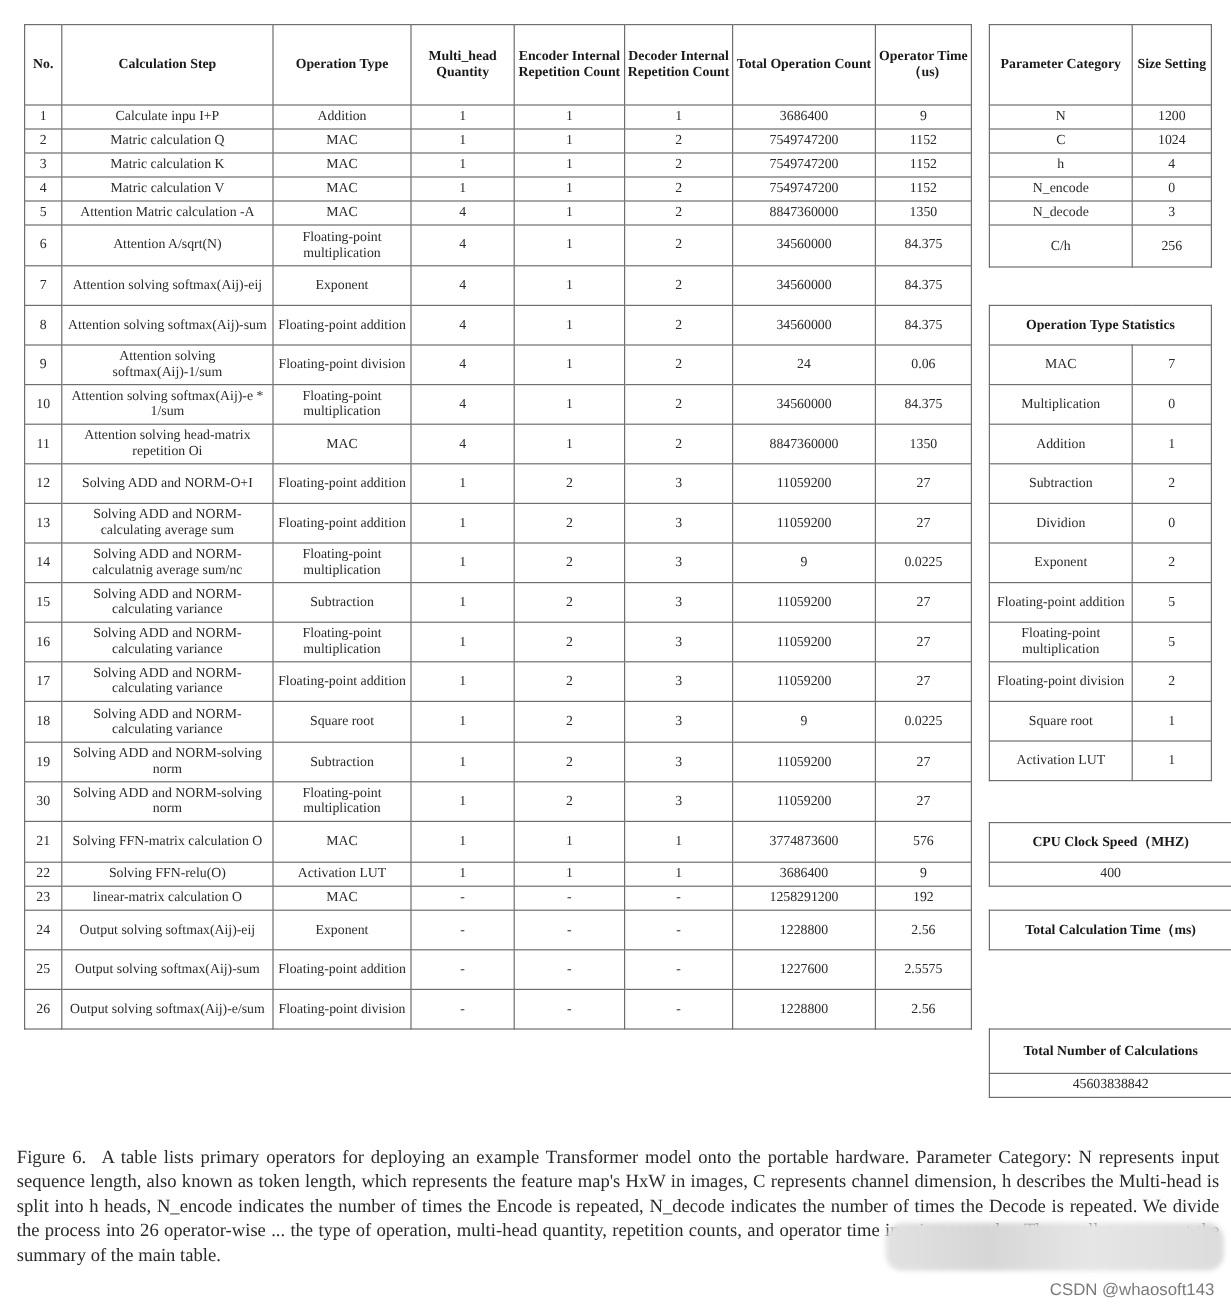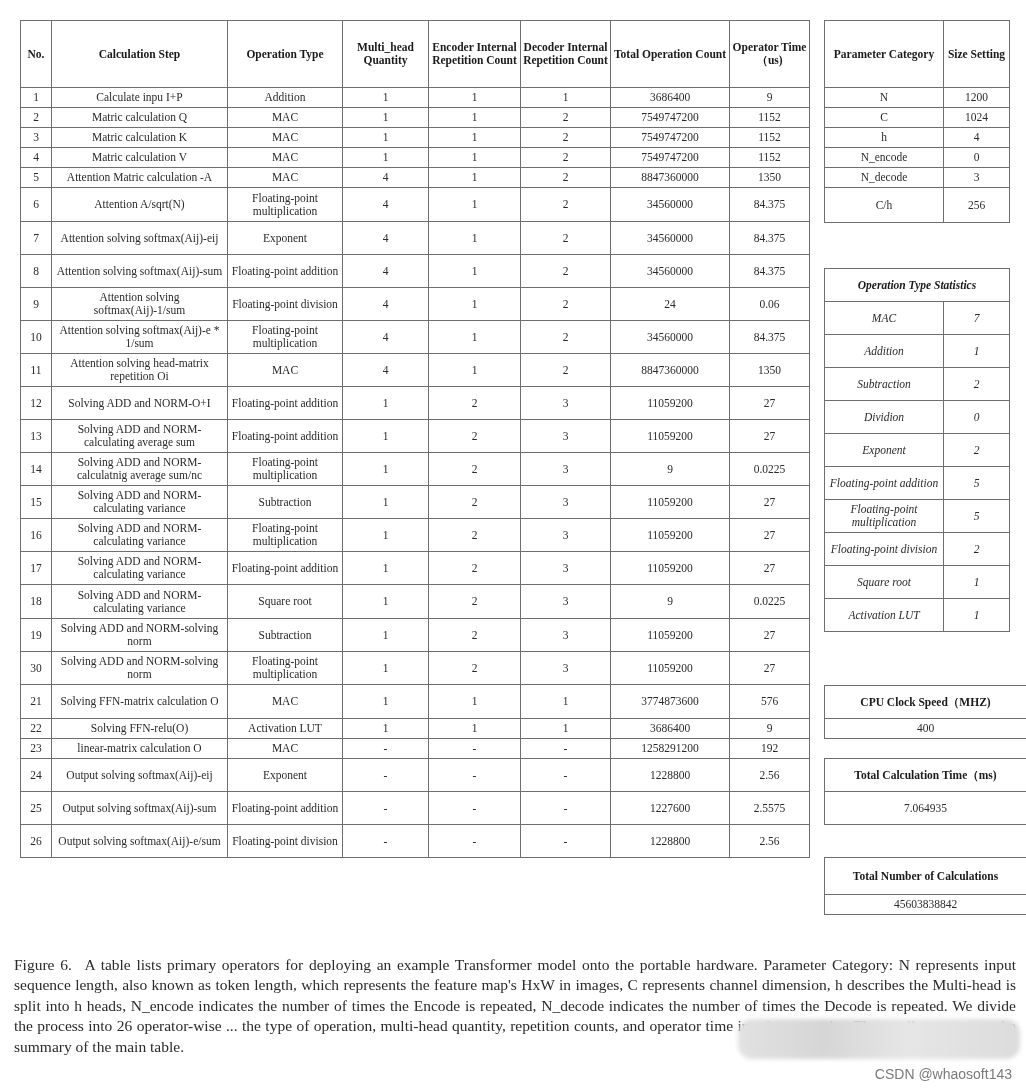--- a/index.html
+++ b/index.html
@@ -4,21 +4,21 @@
 <style>
   html, body { margin:0; padding:0; background:#ffffff; }
   body { width:1026px; height:1090px; position:relative; overflow:hidden;
          font-family:"Liberation Serif","DejaVu Serif",serif; color:#2a2a2a; }
   table { border-collapse:collapse; position:absolute; table-layout:fixed; }
   td, th { border:1px solid #6e6e6e; text-align:center; vertical-align:middle;
            font-size:11.5px; line-height:13px; padding:0 2px; overflow:hidden; }
   th { font-weight:bold; font-size:11.5px; color:#1a1a1a; }
   #main-table { left:20px; top:20px; width:789px; }
   #param-table { left:824px; top:20px; width:185px; }
-  #opstats-table { left:824px; top:268px; width:185px;font-style:italic; }
+  #opstats-table { left:824px; top:254px; width:185px; }
   .summary-box { left:824px; width:203px; }
   #cpu-box { top:685px; }
   #time-box { top:758px; }
   #count-box { top:857px; }
   .caption { position:absolute; left:14px; top:955px; width:1002px;
              font-size:15.5px; line-height:20.4px; text-align:justify; color:#2a2a2a; }
   .caption .fig { margin-right:8px; }
   .blur-patch { position:absolute; left:738px; top:1019px; width:282px; height:40px;
                 background:linear-gradient(90deg,#e2e2e2,#d6d6d6 30%,#e6e6e6 60%,#dcdcdc);
                 border-radius:14px; filter:blur(2px); }
@@ -361,20 +361,24 @@
       <tr style="height:33px">
     <th colspan="2">Operation Type Statistics</th>
   </tr>
   </tbody>
     <tbody id="opstats-body">
       <tr style="height: 33px;">
         <td>MAC</td>
         <td>7</td>
       </tr>
       <tr style="height: 33px;">
+        <td>Multiplication</td>
+        <td>0</td>
+      </tr>
+      <tr style="height: 33px;">
         <td>Addition</td>
         <td>1</td>
       </tr>
       <tr style="height: 33px;">
         <td>Subtraction</td>
         <td>2</td>
       </tr>
       <tr style="height: 33px;">
         <td>Dividion</td>
         <td>0</td>
@@ -414,23 +418,20 @@
   <tr style="height:20px">
         <td>400</td>
       </tr>
 </tbody>
   </table>
 
 <table id="time-box" class="summary-box">
   <tbody>
       <tr style="height:33px">
         <th>Total Calculation Time（ms)</th>
-      </tr>
-  <tr style="height:33px">
-        <td>7.064935</td>
       </tr>
 </tbody>
   </table>
 
 <table id="count-box" class="summary-box">
   <tbody>
       <tr style="height:37px">
         <th>Total Number of Calculations</th>
       </tr>
   <tr style="height:20px">

